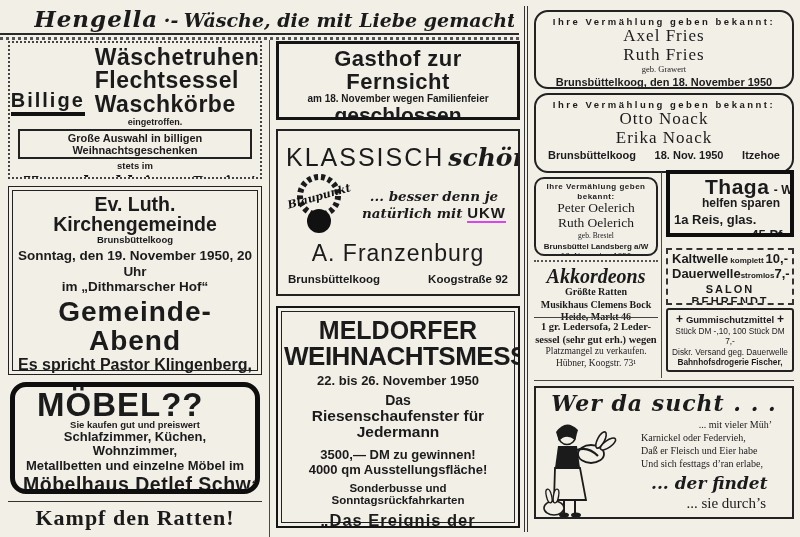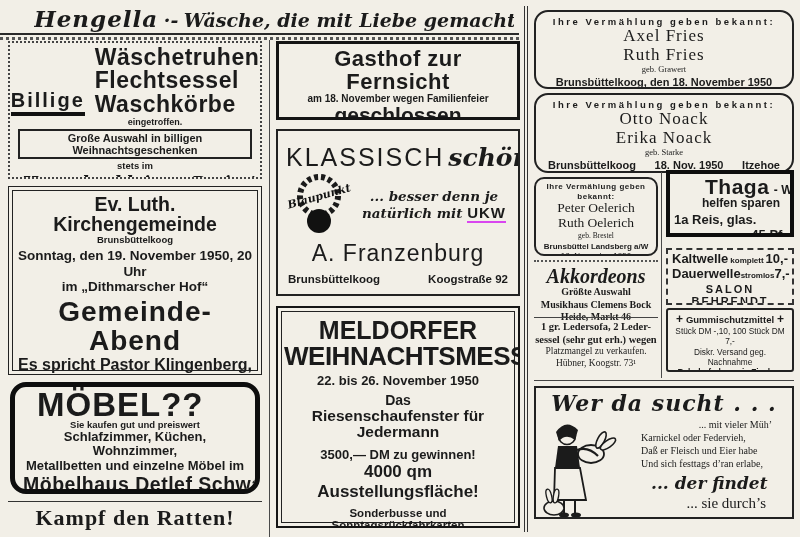--- a/index.html
+++ b/index.html
@@ -73,21 +73,21 @@
   .kl-bottom { display:flex; justify-content:space-between; font-size:11.5px; font-weight:700; margin-top:6px; padding:0 2px; }
 
   .ad-messe { left:276px; top:306px; width:244px; height:222px; border:2px solid #151515; padding:3px; }
   .messe-inner { border:1px solid #222; width:100%; height:100%; padding:6px 2px; }
   .me-t1 { font-size:25px; font-weight:700; line-height:1; }
   .me-t2 { font-size:26px; font-weight:700; line-height:1; letter-spacing:-0.5px; }
   .me-date { font-size:13px; font-weight:700; margin-top:4px; }
   .me-das { font-size:14px; font-weight:700; margin-top:4px; }
   .me-sub { font-size:15.5px; font-weight:700; line-height:1.05; }
   .me-win { font-size:13px; font-weight:700; margin-top:6px; }
-  .me-area { font-size:17px; font-weight:700; }
+  .me-area { font-size:13px; font-weight:700; }
   .me-bus { font-size:11.5px; font-weight:700; margin-top:5px; }
   .me-slogan { font-size:16.5px; font-weight:700; letter-spacing:1px; margin-top:5px; }
 
   
   .ad-fries { left:534px; top:10px; width:260px; height:79px; border:2px solid #222; border-radius:14px; padding:4px; }
   .ad-noack { left:534px; top:93px; width:260px; height:80px; border:2px solid #222; border-radius:14px; padding:4px; }
   .wed-intro { font-size:9.5px; font-weight:700; letter-spacing:2.5px; font-family:"Liberation Sans",sans-serif; }
   .wed-name { font-size:17px; line-height:1.1; letter-spacing:1px; }
   .wed-born { font-size:8.5px; }
   .wed-foot { font-size:11px; font-weight:700; margin-top:2px; }
@@ -262,21 +262,20 @@
     <div class="wed-name">Axel Fries</div>
     <div class="wed-name">Ruth Fries</div>
     <div class="wed-born">geb. Grawert</div>
     <div class="wed-foot sans">Brunsbüttelkoog, den 18. November 1950</div>
   </div>
 
   <div class="abs ad-noack ctr">
     <div class="wed-intro">Ihre Vermählung geben bekannt:</div>
     <div class="wed-name">Otto Noack</div>
     <div class="wed-name">Erika Noack</div>
-    <div class="wed-born">geb. Starke</div>
     <div class="wed-row sans">
       <span>Brunsbüttelkoog</span>
       <span>18. Nov. 1950</span>
       <span>Itzehoe</span>
     </div>
   </div>
 
   <div class="abs ad-oelerich ctr">
     <div class="oe-intro sans">
       <div>Ihre Vermählung geben</div>
@@ -286,21 +285,21 @@
     <div class="oe-name">Ruth Oelerich</div>
     <div class="oe-born">geb. Brestel</div>
     <div class="oe-places sans">Brunsbüttel   Landsberg a/W</div>
     <div class="oe-date sans">18. November 1950</div>
   </div>
 
   <div class="abs hr-oel"></div>
 
   <div class="abs akkordeons ctr">
     <div class="ak-title serif">Akkordeons</div>
-    <div class="ak-line serif">Größte Auswahl</div>
+    <div class="ak-line serif">Größte Ratten</div>
     <div class="ak-line serif">Musikhaus Clemens Bock</div>
     <div class="ak-line serif">Heide, Markt 46</div>
   </div>
 
   <div class="abs hr-akk"></div>
 
   <div class="abs ledersofa ctr serif">
     <div class="ls-l">1 gr. Ledersofa, 2 Leder-</div>
     <div class="ls-l">sessel (sehr gut erh.) wegen</div>
     <div class="ls-s">Platzmangel zu verkaufen.</div>
@@ -337,21 +336,21 @@
 
   </div>
 
   <div class="abs ad-gummi sans">
     <div class="gu-title">
       <span class="gu-cross">+</span>
       <span>Gummischutzmittel</span>
       <span class="gu-cross">+</span>
     </div>
     <div class="gu-ln">Stück DM -,10, 100 Stück DM 7,-</div>
-    <div class="gu-ln">Diskr. Versand geg. Nachnahme</div>
+    <div class="gu-ln">Diskr. Versand geg. Dauerwelle</div>
     <div class="gu-l">Bahnhofsdrogerie Fischer,</div>
 
   </div>
 
   <div class="abs hr-right"></div>
 
   <div class="abs ad-sucht">
     <div class="su-head script">Wer da sucht . . .</div>
     <div class="su-body">
       <div class="su-art">

